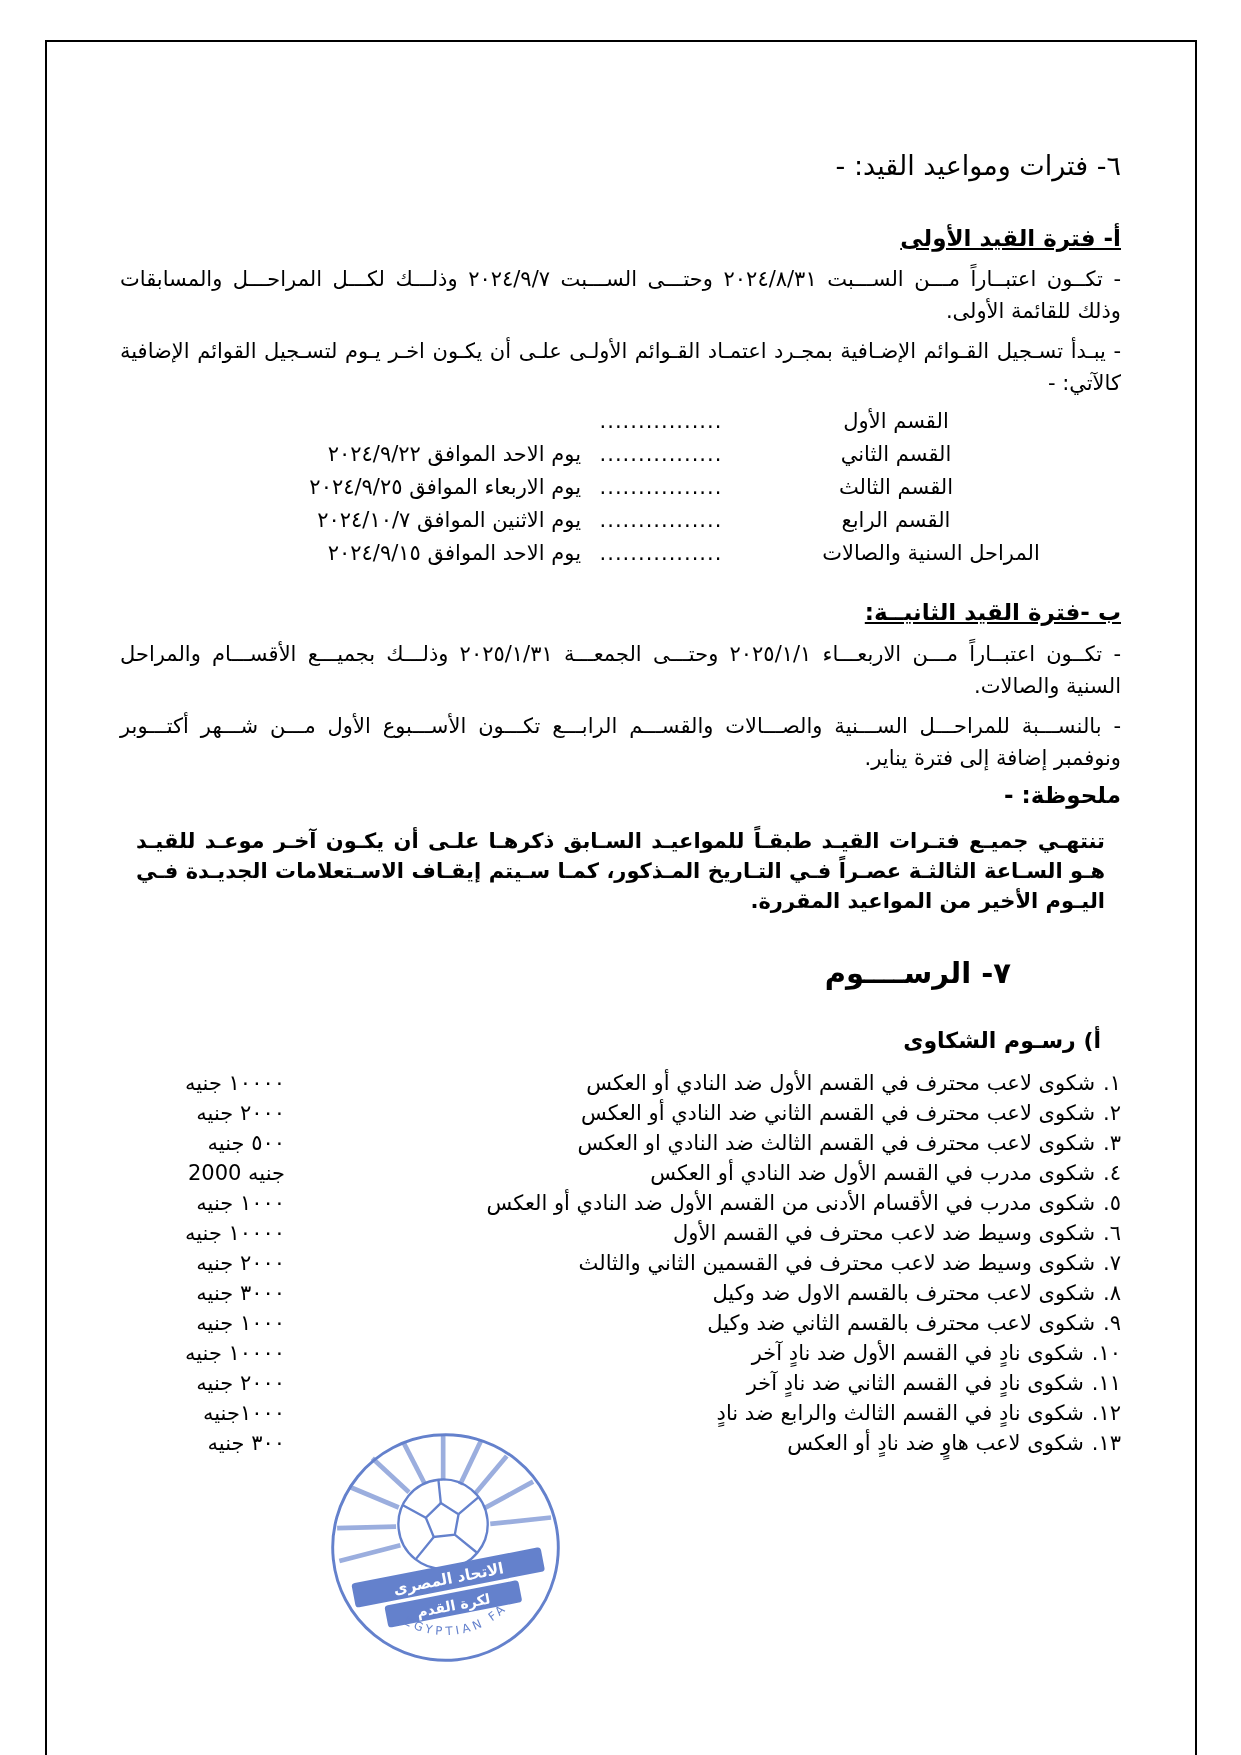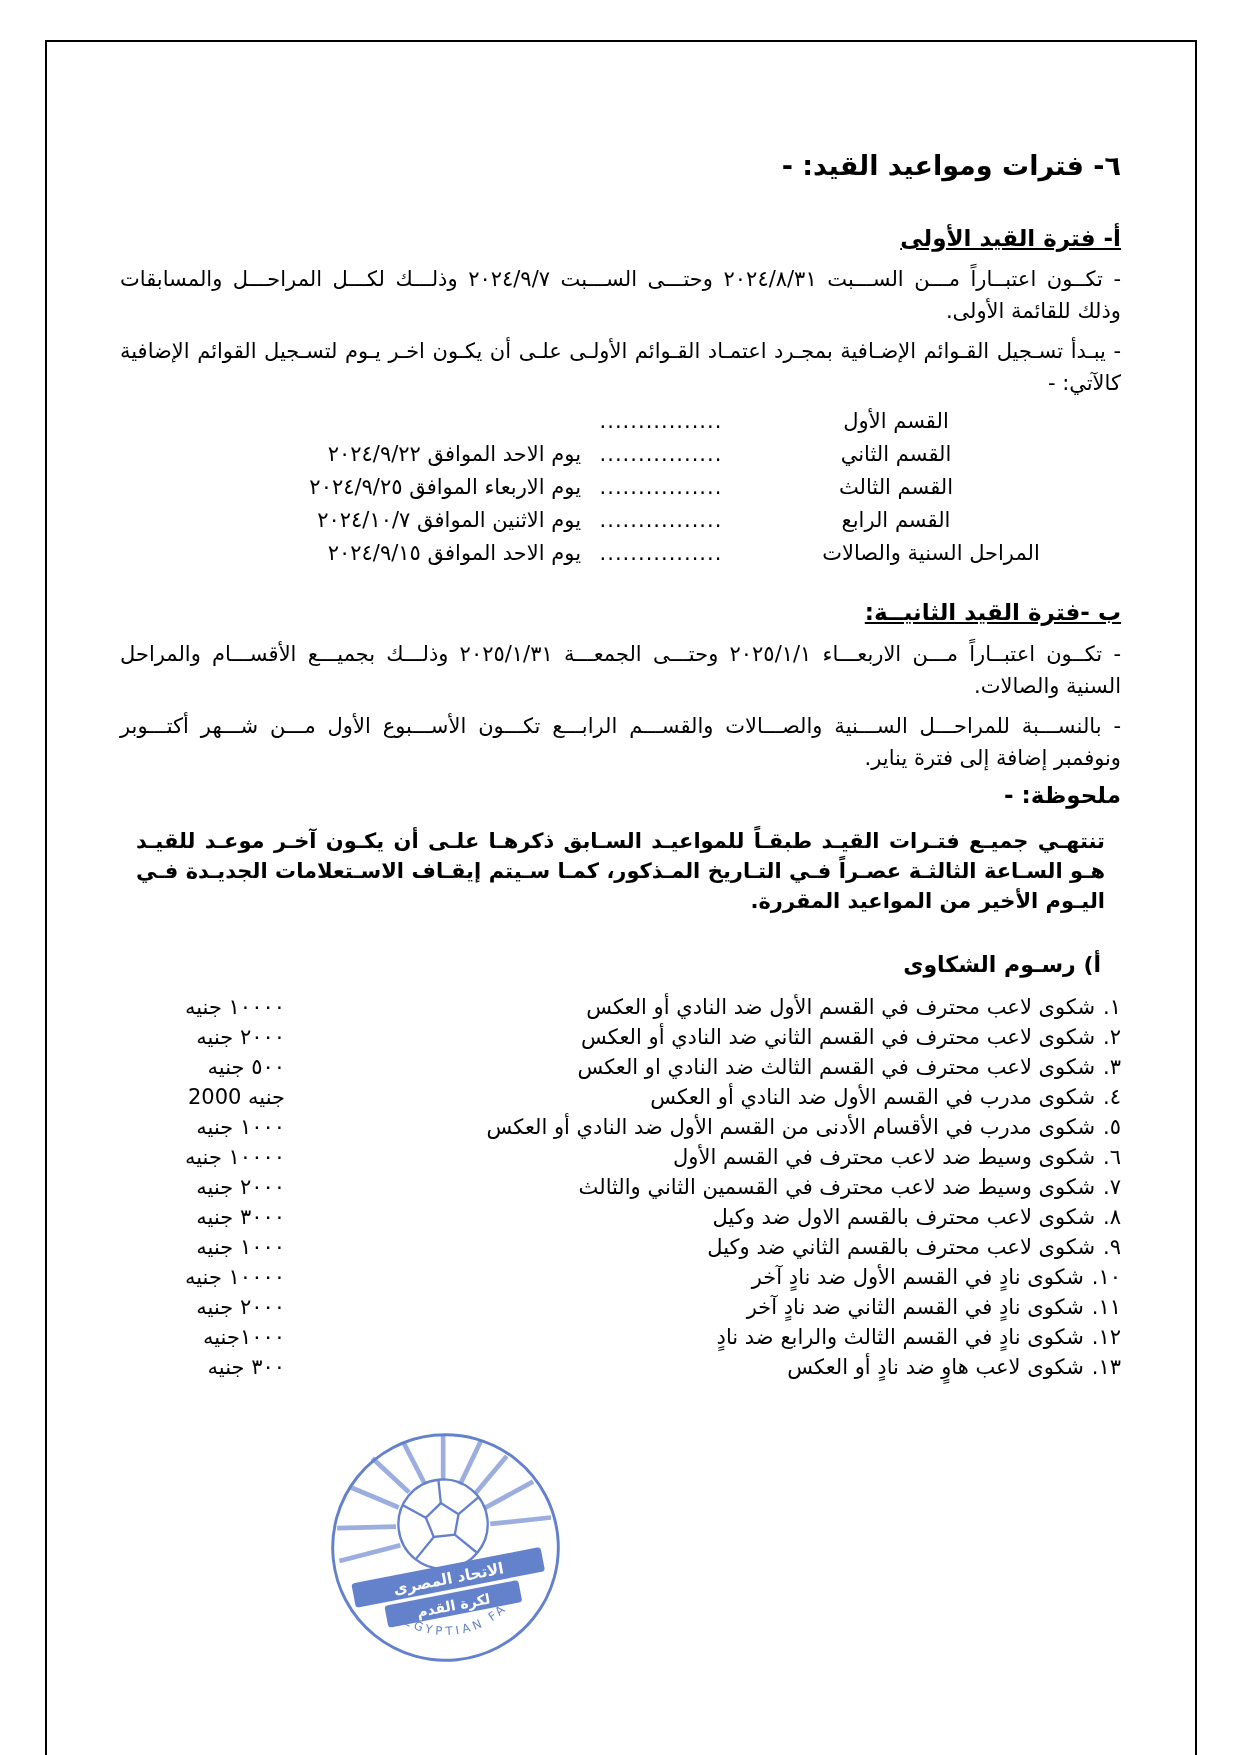--- a/index.html
+++ b/index.html
@@ -7,21 +7,21 @@
     width:1241px;height:1755px;position:relative;background:#ffffff;
     font-family:"DejaVu Sans", sans-serif;color:#000;direction:rtl;overflow:hidden;
   }
   .page-frame{
     position:absolute;left:45px;top:40px;width:1152px;height:1760px;
     border:2px solid #000;box-sizing:border-box;
   }
   .content{
     position:absolute;right:120px;left:120px;top:150px;direction:rtl;
   }
-  .doc-title{font-size:27px;font-weight:bold;margin:0 0 42px;}
+  .doc-title{font-size:27px;font-weight:normal;margin:0 0 42px;}
   .sec-heading{font-size:23px;font-weight:bold;text-decoration:underline;margin:0 0 10px;line-height:30px;}
   .sec-heading.b{margin-top:26px;line-height:32px;}
   .para{font-size:21px;line-height:32px;text-align:justify;margin:0 0 8px;}
   .para.tight{margin-bottom:6px;}
   .schedule{margin:2px 0 10px;}
   .sched-row{display:flex;direction:rtl;align-items:baseline;font-size:21px;line-height:33px;gap:15px;}
   .sched-label{width:380px;box-sizing:border-box;text-align:center;flex:none;}
   .sched-row:not(.wide) .sched-label{padding-right:70px;}
   .sched-dots{width:130px;flex:none;text-align:center;letter-spacing:1px;overflow:hidden;white-space:nowrap;}
   .sched-value{flex:1;text-align:right;white-space:nowrap;}
@@ -80,20 +80,21 @@
     </div>
   </div>
 
   <div class="sec-heading b">ب -فترة القيد الثانيــة:</div>
   <p class="para">- تكــون اعتبــاراً مـــن الاربعـــاء ٢٠٢٥/١/١ وحتـــى الجمعـــة ٢٠٢٥/١/٣١ وذلـــك بجميـــع الأقســـام والمراحل السنية والصالات.</p>
   <p class="para tight">- بالنســـبة للمراحـــل الســـنية والصـــالات والقســـم الرابـــع تكـــون الأســـبوع الأول مـــن شـــهر أكتـــوبر ونوفمبر إضافة إلى فترة يناير.</p>
 
   <div class="note-label">ملحوظة: -</div>
   <p class="note-body">تنتهـي جميـع فتـرات القيـد طبقـاً للمواعيـد السـابق ذكرهـا علـى أن يكـون آخـر موعـد للقيـد هـو السـاعة الثالثـة عصـراً فـي التـاريخ المـذكور، كمـا سـيتم إيقـاف الاسـتعلامات الجديـدة فـي اليـوم الأخير من المواعيد المقررة.</p>
 
+  <div class="fees-heading">٧- الرســــوم</div>
   <div class="fees-sub">أ) رسـوم الشكاوى</div>
 
   <div class="fee-list">
 
     <div class="fee-row">
       <span class="fee-main">
         <span class="fee-num">١.</span>
         <span class="fee-text">شكوى لاعب محترف في القسم الأول ضد النادي أو العكس</span>
       </span>
       <span class="fee-amount">١٠٠٠٠ جنيه</span>

